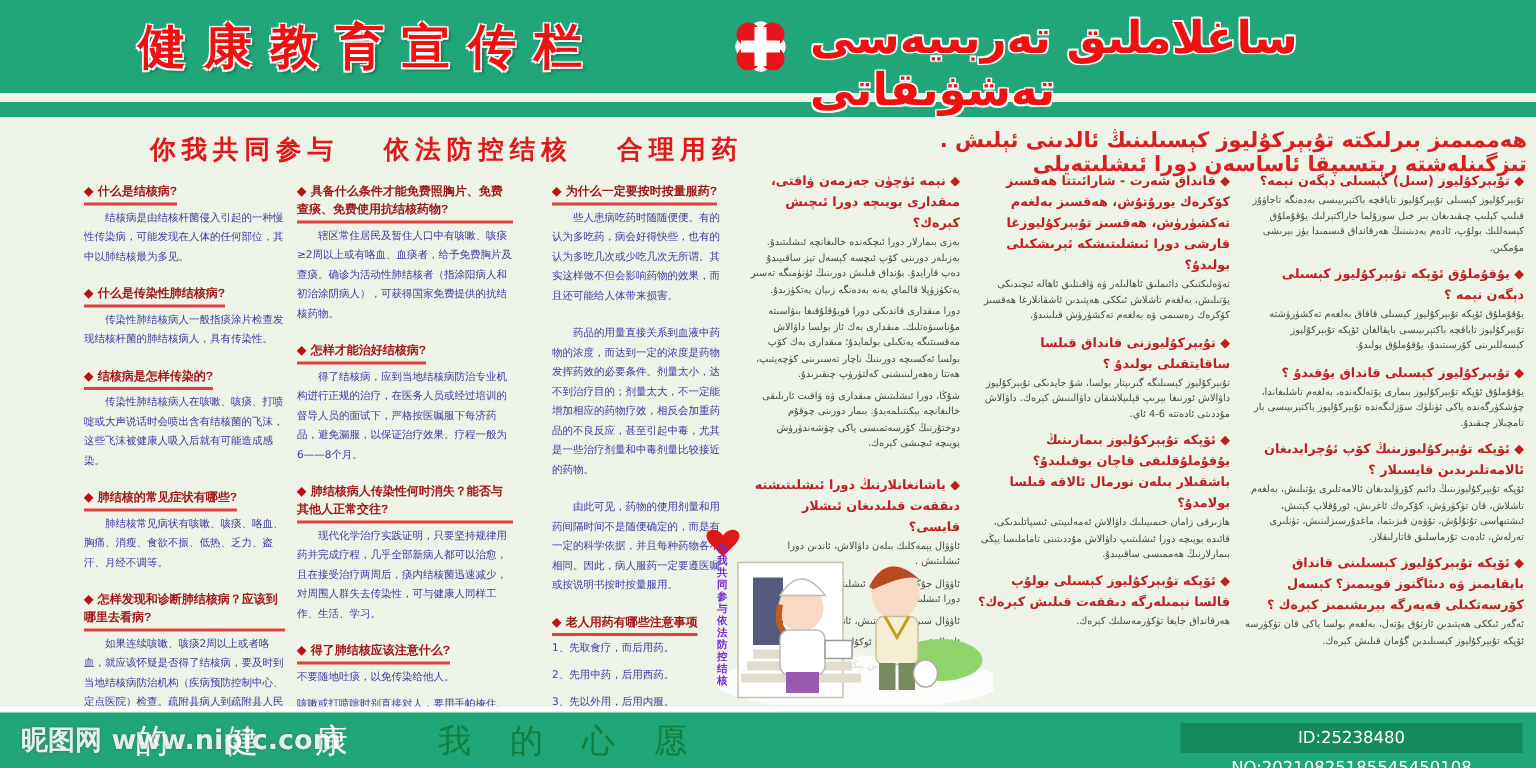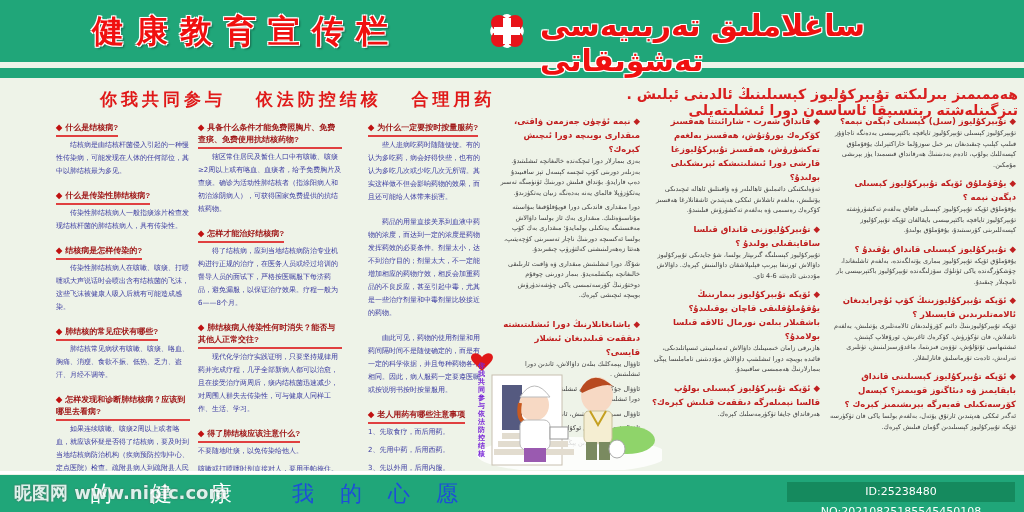--- a/index.html
+++ b/index.html
@@ -19,21 +19,21 @@
 .ans{text-indent:14px;margin-bottom:12px}
 .list div{margin-bottom:5px}
 .ug{position:absolute;direction:rtl;text-align:right;font-size:6.5px;line-height:10.5px;color:#555}
 .ug .uq{color:#c02020;font-weight:bold;font-size:8.5px;line-height:14px;margin-top:6px}
 .ug .ua{color:#444;margin-bottom:4px}
 .illus{position:absolute;left:462px;top:345px;width:200px;height:125px}
 .vert{position:absolute;left:478px;top:362px;width:10px;font-size:7px;line-height:8px;color:#7a28d8;font-weight:bold;}
 .bottombar{position:absolute;left:0;top:475px;width:1024px;height:37px;background:#20a679}
 .bottomstripe{position:absolute;left:0;top:471px;width:1024px;height:3px;background:#fff}
 .bottom-text{position:absolute;left:90px;top:479px;color:#fff;font-size:22px;letter-spacing:38px;white-space:pre}
-.bottom-text2{position:absolute;left:292px;top:479px;color:#1d4ed8;font-size:22px;letter-spacing:26px;white-space:pre}
+.bottom-text2{position:absolute;left:292px;top:479px;color:#15803d;font-size:22px;letter-spacing:26px;white-space:pre}
 .watermark{position:absolute;left:14px;top:481px;color:#fff;font-size:18px;font-weight:bold;opacity:.85;text-shadow:0 0 2px #555}
 .idbox{position:absolute;left:787px;top:482px;width:228px;height:20px;background:#158a5e;color:#fff;font-size:11px;line-height:20px;text-align:center}
 </style>
 </head>
 <body>
 
 <div id="board">
 
   <div class="topbar"></div>
   <div class="topstripe"></div>

